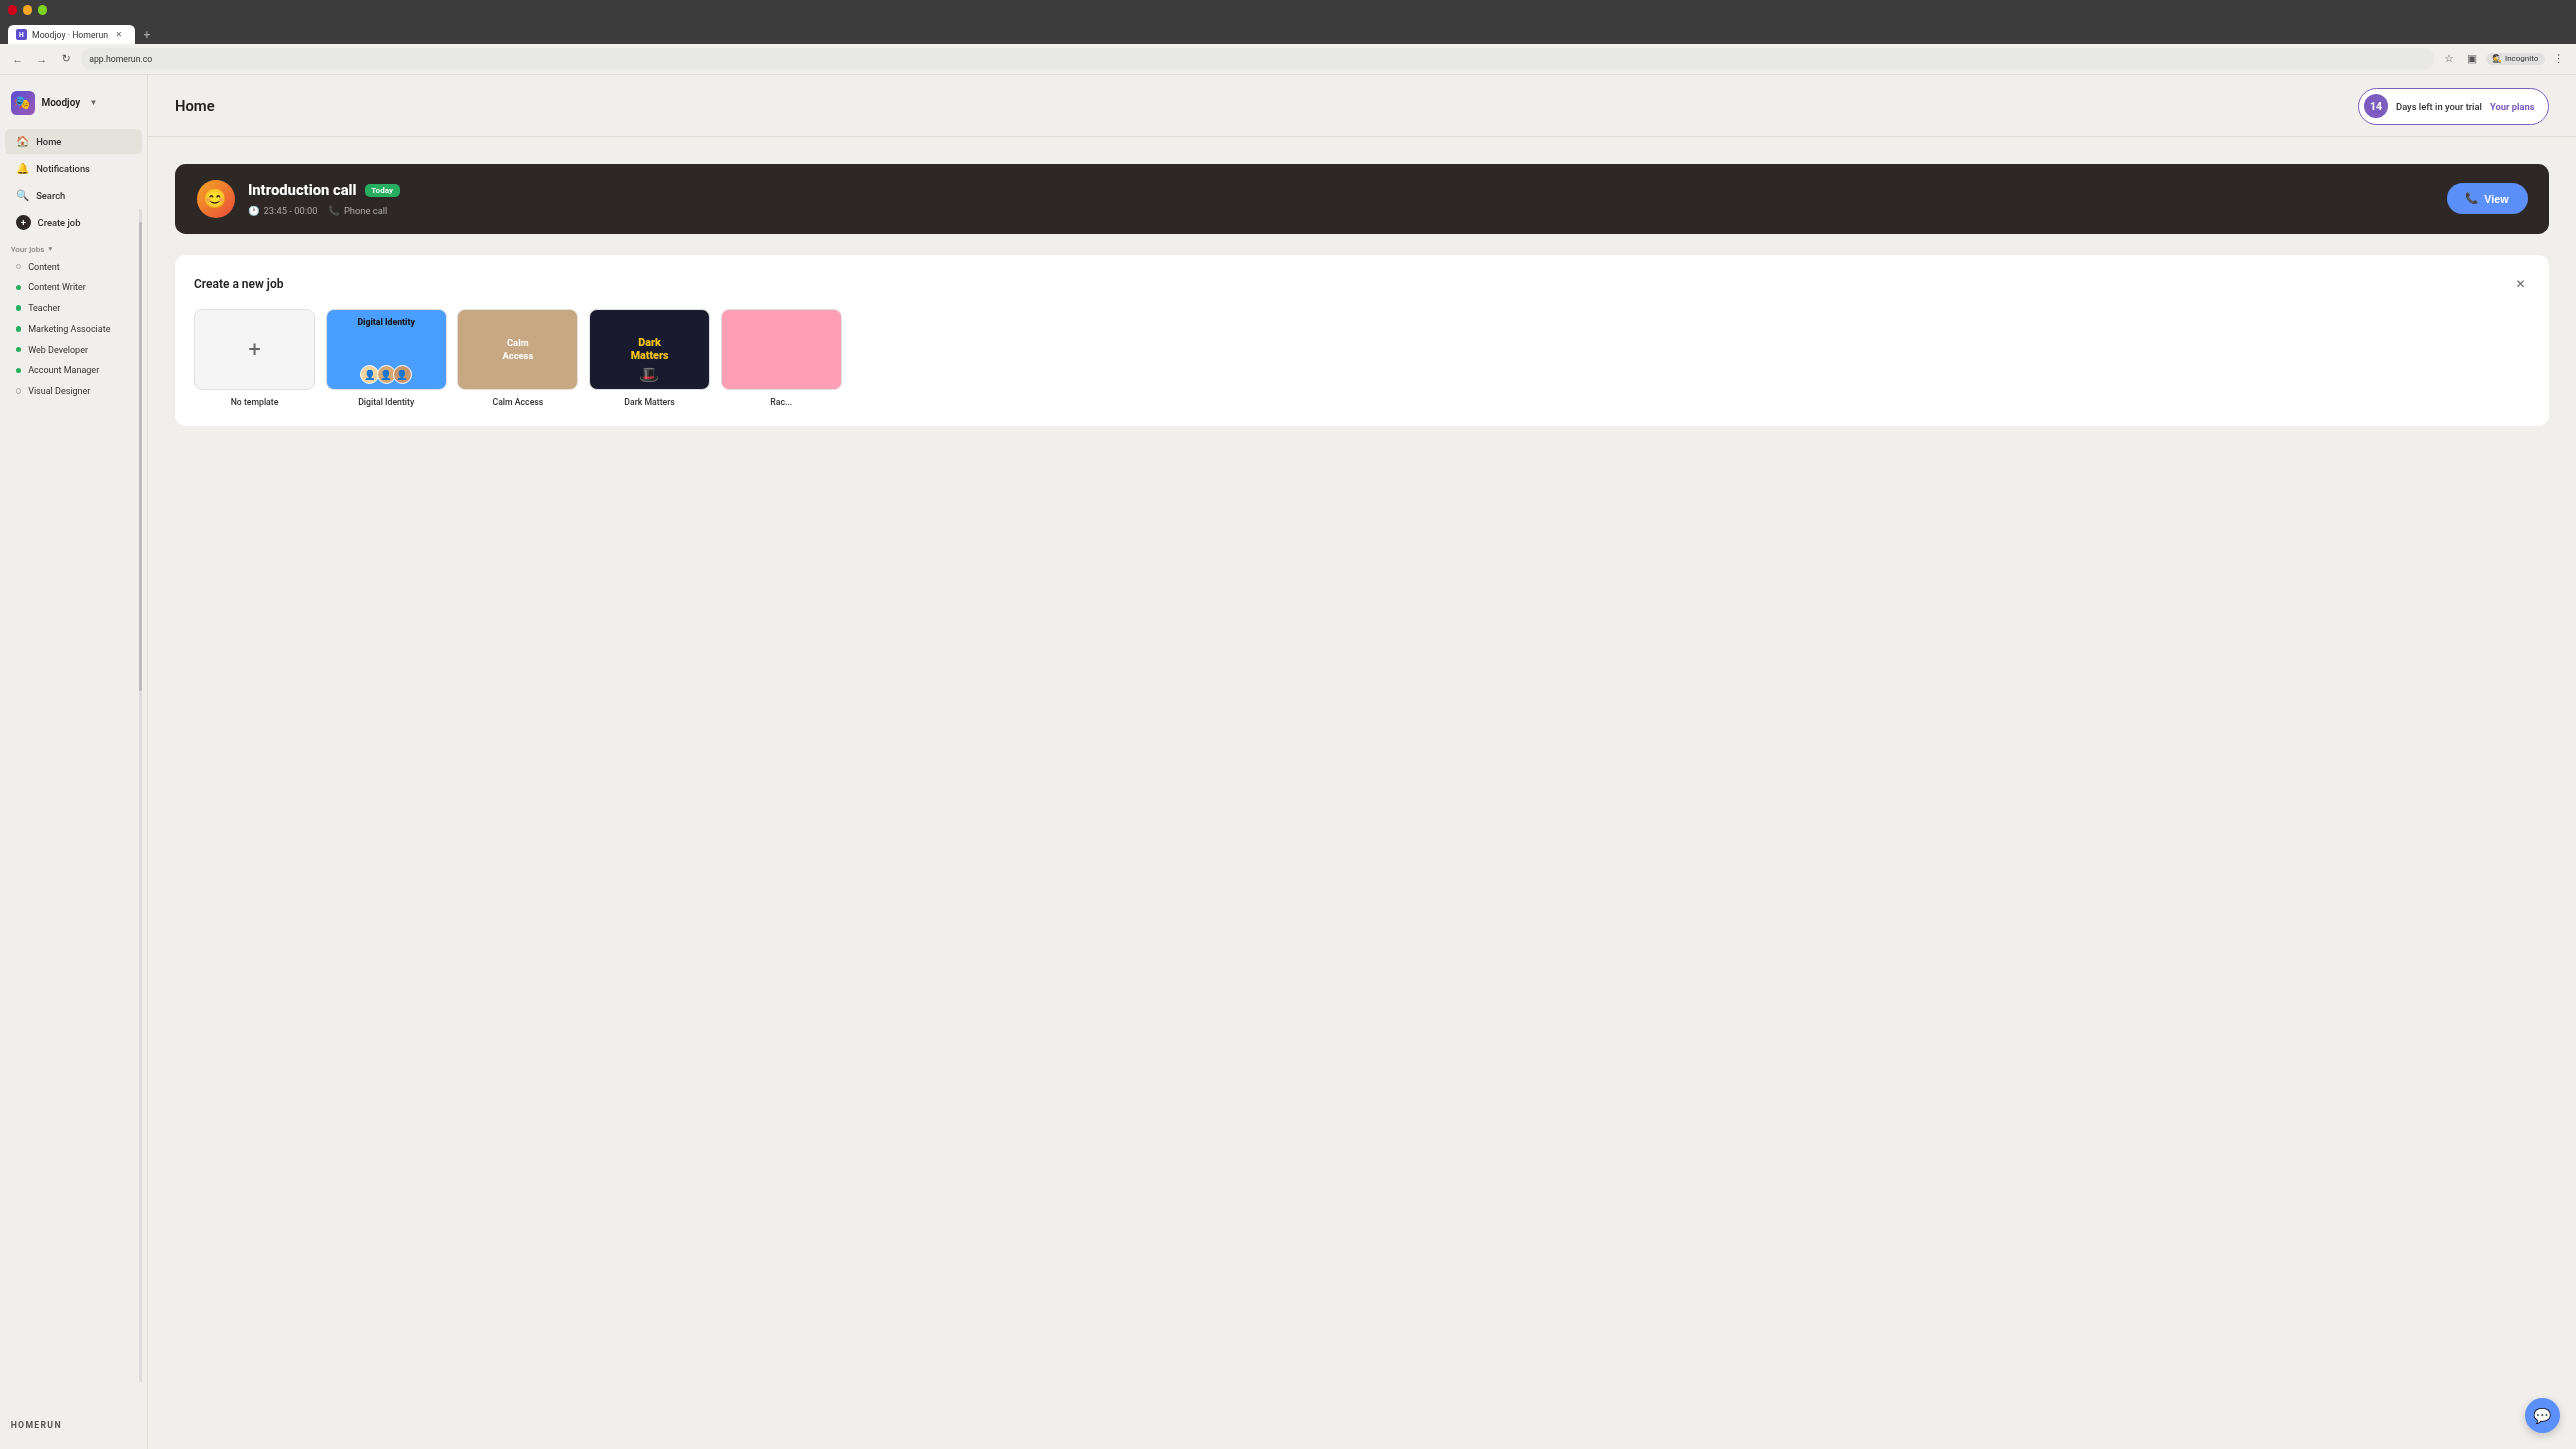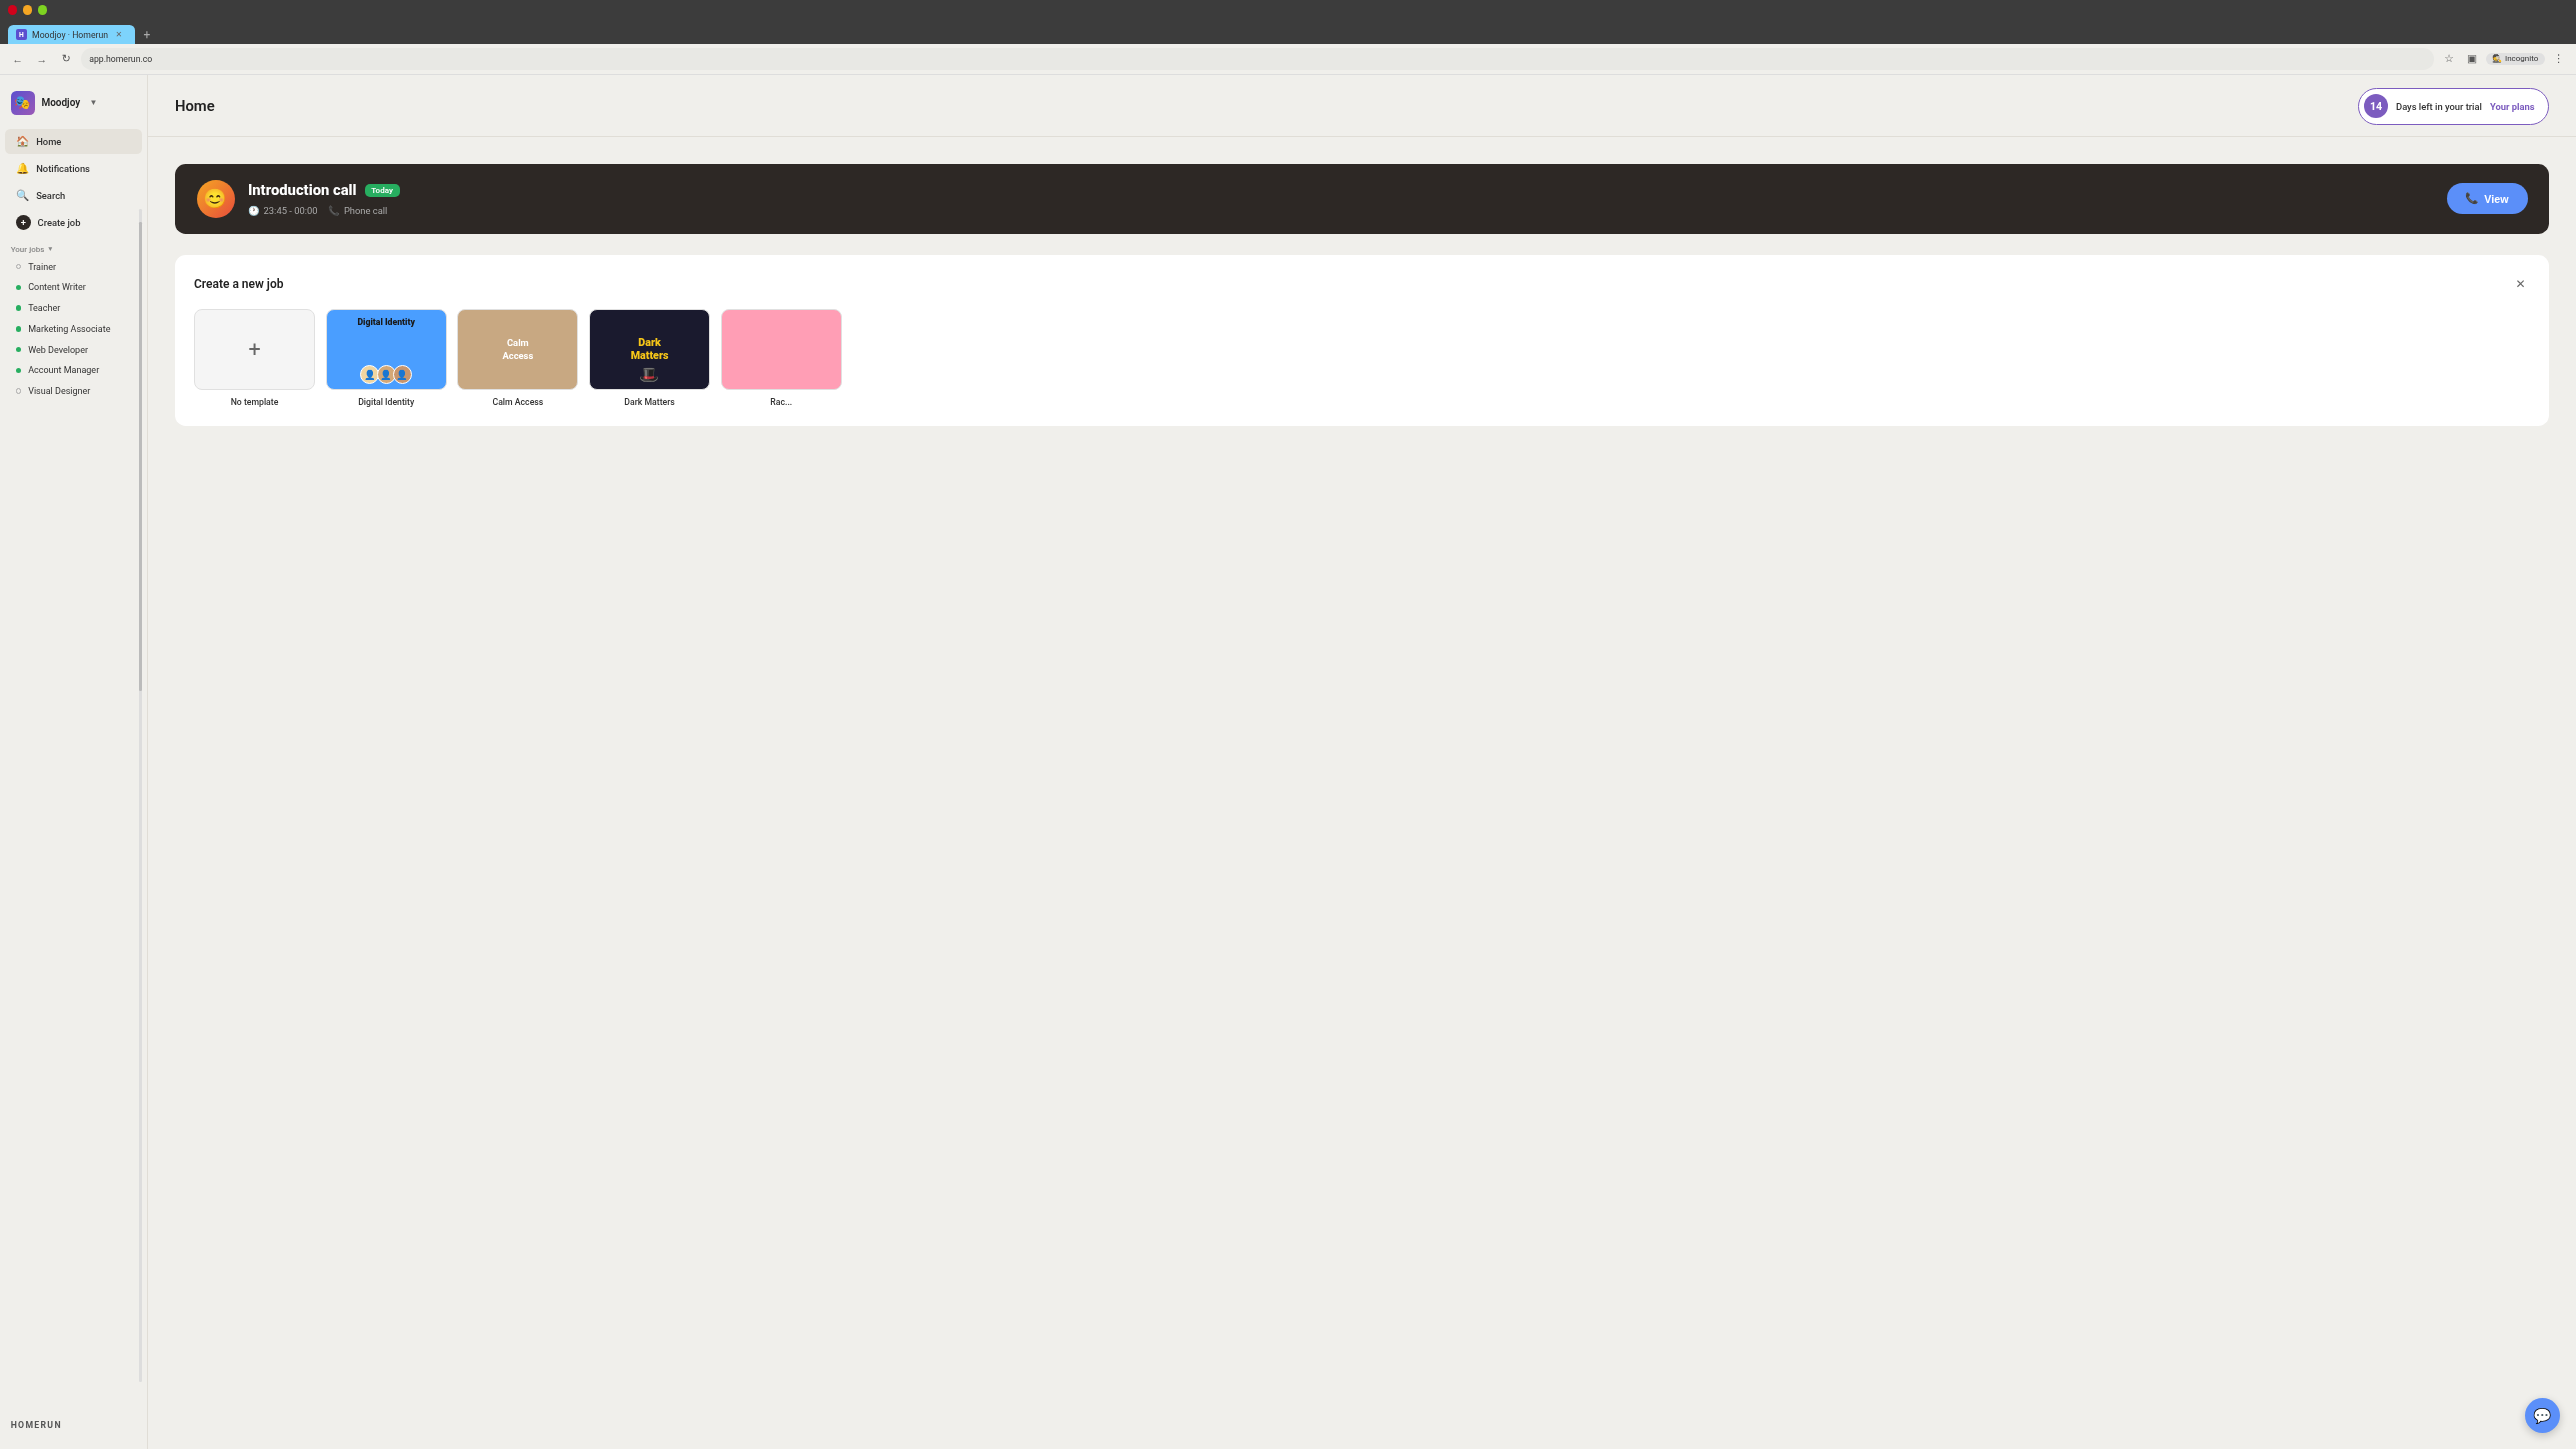--- a/index.html
+++ b/index.html
@@ -43,21 +43,21 @@
       align-items: flex-end;
       padding: 0 8px;
       background: #3c3c3c;
       height: 24px;
     }
     .browser-tab {
       display: flex;
       align-items: center;
       gap: 5.4px;
       padding: 4px 10.7px 4px 8px;
-      background: #7dd3fc;
+      background: #ffffff;
       border-radius: 5.4px 5.4px 0 0;
       font-size: 8.7px;
       color: #333;
       cursor: pointer;
       min-width: 121px;
     }
     .tab-favicon {
       width: 10.7px; height: 10.7px;
       background: #5b4fcf;
       border-radius: 2px;
@@ -623,21 +623,21 @@
       <span>Create job</span>
     </div>
 
     <div class="section-label">
       <span>Your jobs</span>
       <span style="font-size:6.7px;">▼</span>
     </div>
 
     <div class="job-item">
       <div class="job-dot dot-outline"></div>
-      <span>Trainer</span>
+      <span>Content</span>
     </div>
     <div class="job-item">
       <div class="job-dot dot-green"></div>
       <span>Content Writer</span>
     </div>
     <div class="job-item">
       <div class="job-dot dot-green"></div>
       <span>Teacher</span>
     </div>
     <div class="job-item">

